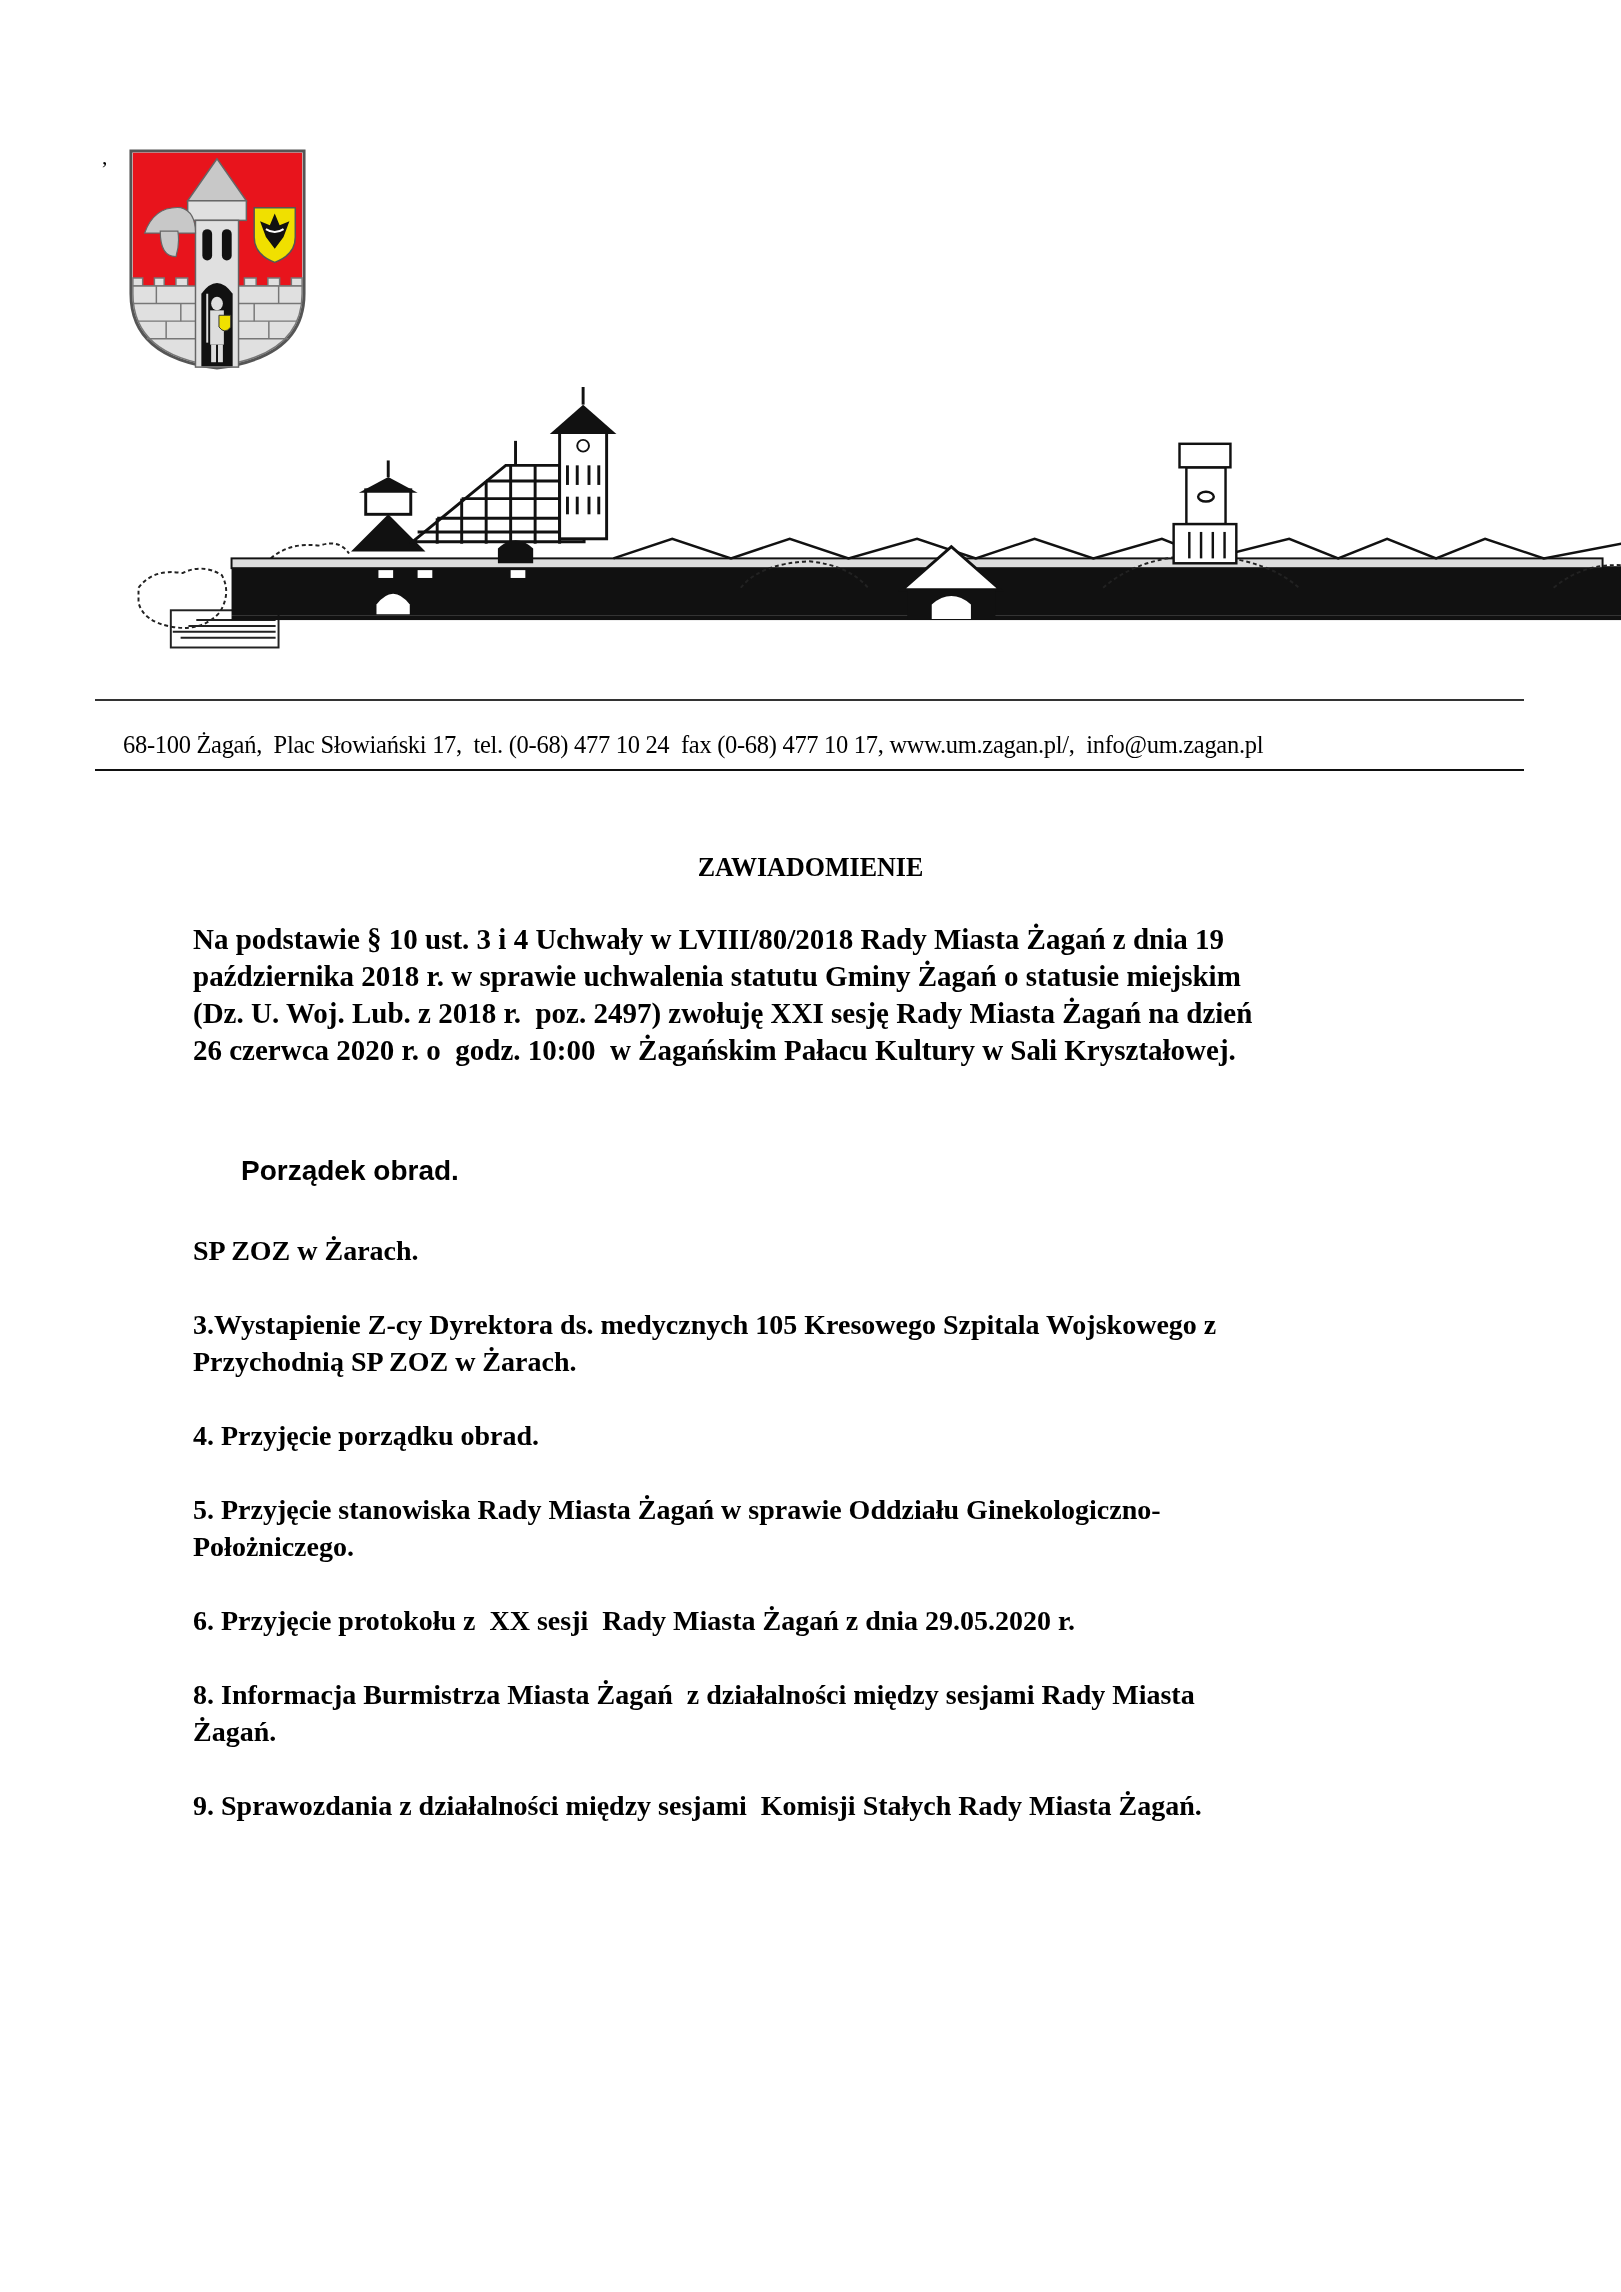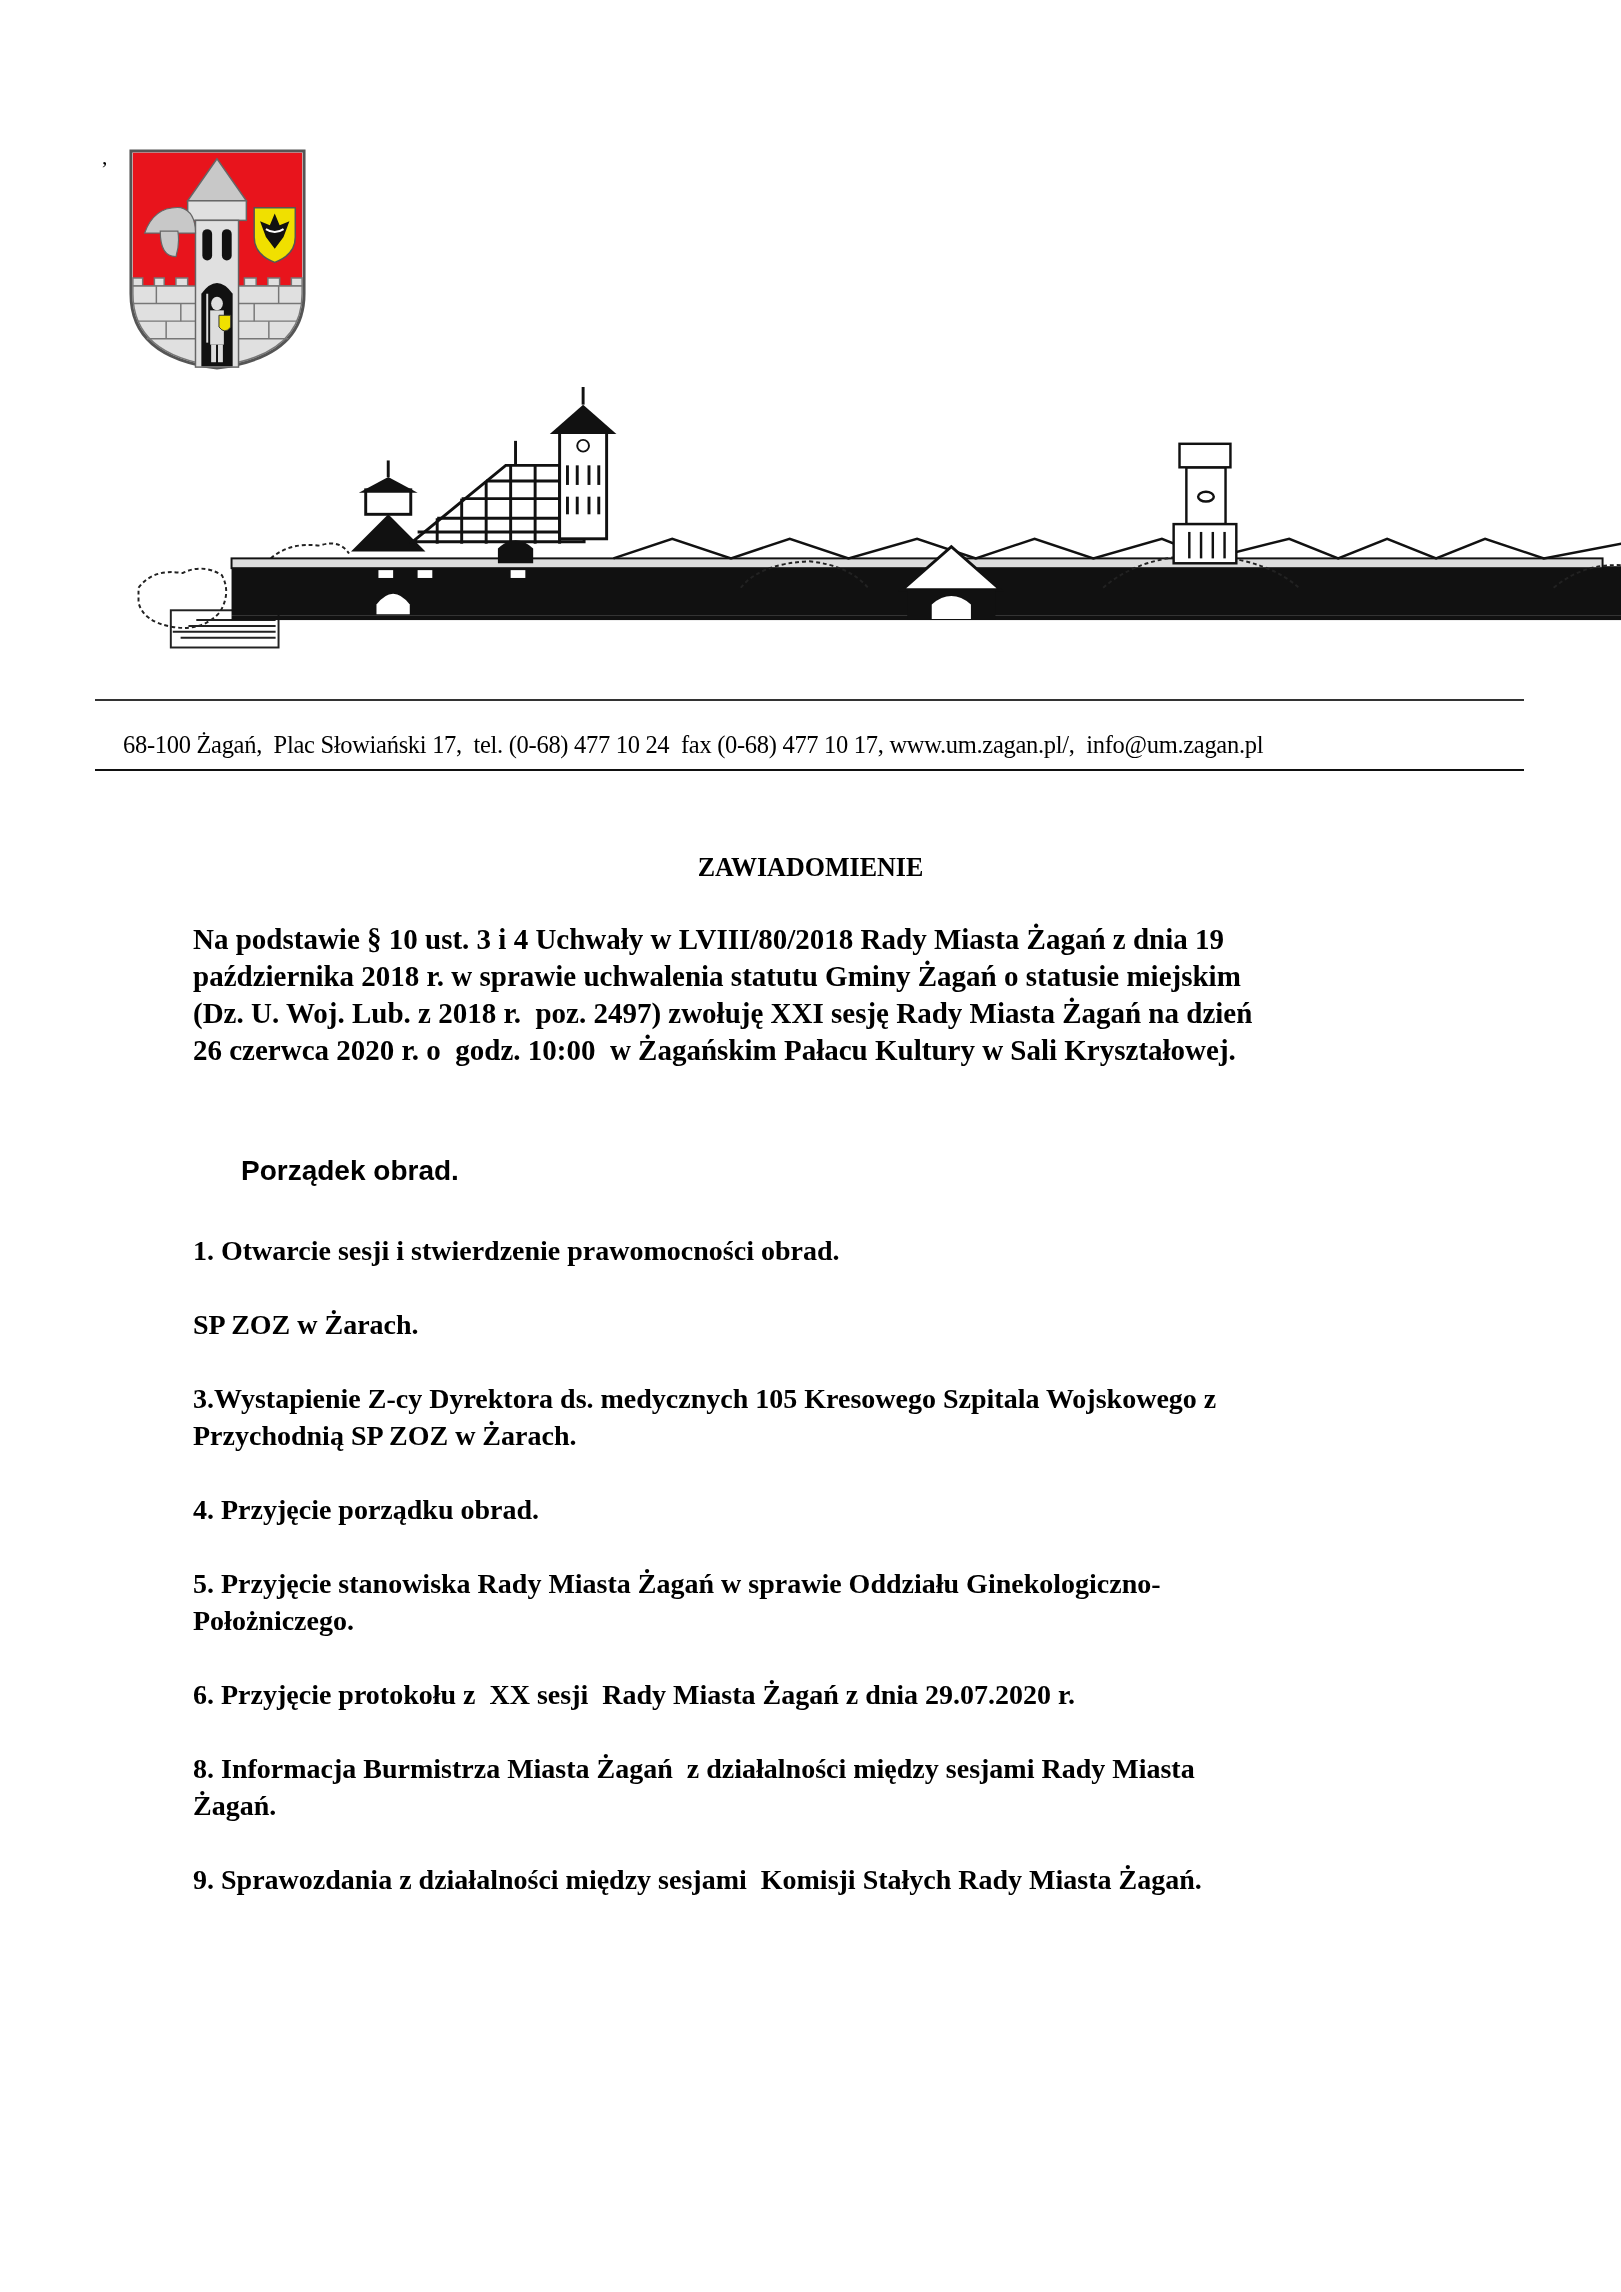--- a/index.html
+++ b/index.html
@@ -245,38 +245,35 @@
   <span>Na podstawie § 10 ust. 3 i 4 Uchwały w LVIII/80/2018 Rady Miasta Żagań z dnia 19</span>
   <span>października 2018 r. w sprawie uchwalenia statutu Gminy Żagań o statusie miejskim</span>
   <span>(Dz. U. Woj. Lub. z 2018 r.  poz. 2497) zwołuję XXI sesję Rady Miasta Żagań na dzień</span>
   <span>26 czerwca 2020 r. o  godz. 10:00  w Żagańskim Pałacu Kultury w Sali Kryształowej.</span>
 </p>
 
 <div class="agenda-heading">Porządek obrad.</div>
 
 <ol class="agenda">
   <li>
-    <span class="line">1. Otwarcie sesji i stwierdzenie prawomocności obrad.</span>
-  </li>
-  <li>
     <span class="line">SP ZOZ w Żarach.</span>
   </li>
   <li>
     <span class="line">3.Wystapienie Z-cy Dyrektora ds. medycznych 105 Kresowego Szpitala Wojskowego z</span>
     <span class="line">Przychodnią SP ZOZ w Żarach.</span>
   </li>
   <li>
     <span class="line">4. Przyjęcie porządku obrad.</span>
   </li>
   <li>
     <span class="line">5. Przyjęcie stanowiska Rady Miasta Żagań w sprawie Oddziału Ginekologiczno-</span>
     <span class="line">Położniczego.</span>
   </li>
   <li>
-    <span class="line">6. Przyjęcie protokołu z  XX sesji  Rady Miasta Żagań z dnia 29.07.2020 r.</span>
+    <span class="line">6. Przyjęcie protokołu z  XX sesji  Rady Miasta Żagań z dnia 29.05.2020 r.</span>
   </li>
   <li>
     <span class="line">8. Informacja Burmistrza Miasta Żagań  z działalności między sesjami Rady Miasta</span>
     <span class="line">Żagań.</span>
   </li>
   <li>
     <span class="line">9. Sprawozdania z działalności między sesjami  Komisji Stałych Rady Miasta Żagań.</span>
   </li>
 </ol>
 

